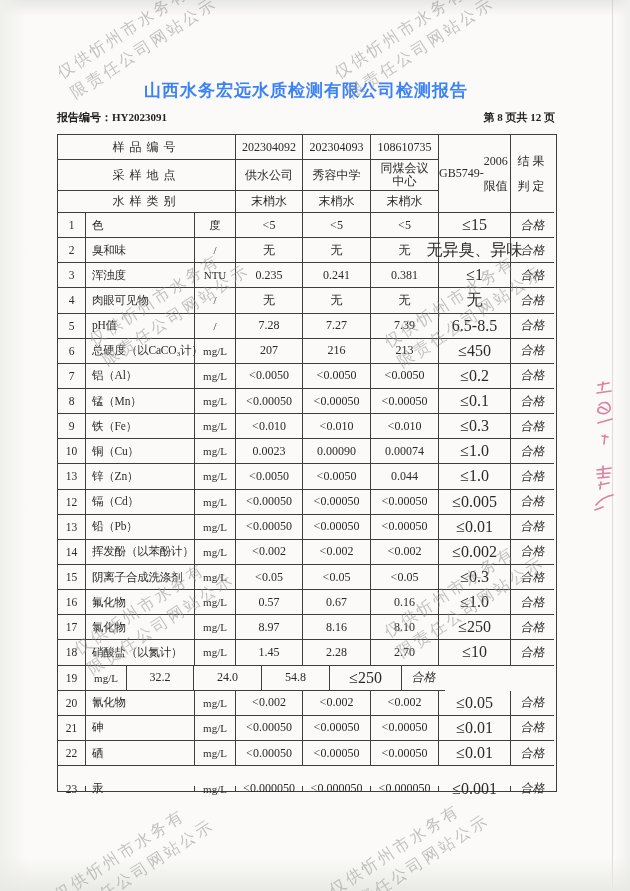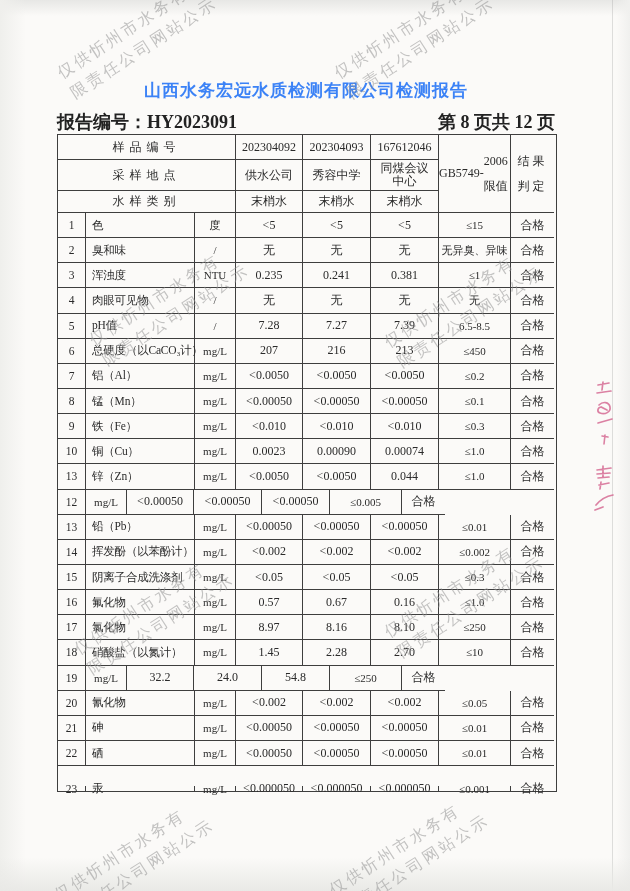--- a/index.html
+++ b/index.html
@@ -15,43 +15,43 @@
   
   .wm{position:absolute;transform:rotate(-33deg);color:rgba(148,148,148,.55);
       font-family:"Liberation Sans","DejaVu Sans",sans-serif;font-size:16px;letter-spacing:3px;
       line-height:24px;white-space:nowrap;pointer-events:none;z-index:5;}
 
   
   .title{position:absolute;left:57px;top:79px;width:498px;text-align:center;
          font-family:"Liberation Sans","DejaVu Sans",sans-serif;font-weight:700;
          font-size:17px;letter-spacing:1px;color:#3b82f6;}
   .meta-line{position:absolute;left:57px;top:110px;width:498px;display:flex;justify-content:space-between;
-         font-weight:700;font-size:18px;color:#222;}
+         font-weight:700;font-size:11px;color:#222;}
 
   
   .rpt{position:absolute;left:57px;top:134px;width:498px;border:1px solid #3e3e3e;background:transparent;z-index:2;}
   .thead{display:grid;grid-template-columns:178px 67px 68px 68px 72px 43px;grid-template-rows:25px 31px 22px;}
   .th{box-sizing:border-box;border-right:1px solid #3e3e3e;border-bottom:1px solid #3e3e3e;
       display:flex;align-items:center;justify-content:center;font-size:12px;color:#2a2a2a;}
   .hr1{grid-row:1;} .hr2{grid-row:2;} .hr3{grid-row:3;}
   .c-mlabel{grid-column:1;letter-spacing:5px;}
   .c-mval{padding:0 5px;text-align:center;line-height:13px;}
   .c-limit-h{grid-column:5;grid-row:1/4;flex-direction:row;line-height:25px;}
   .c-result-h{grid-column:6;grid-row:1/4;flex-direction:column;line-height:25px;letter-spacing:3px;border-right:none;}
   .tbody{display:block;}
   .tr{display:flex;height:25.15px;}
   .tr:last-child .td{border-bottom:none;margin-top:20px;}
   .td{box-sizing:border-box;border-right:1px solid #3e3e3e;border-bottom:1px solid #3e3e3e;
       display:flex;align-items:center;justify-content:center;font-size:12px;color:#2a2a2a;overflow:visible;}
   .c-no{width:28px;font-size:11.5px;}
   .c-item{width:109px;justify-content:flex-start;padding-left:6px;font-size:11.5px;white-space:nowrap;letter-spacing:-0.2px;}
   .c-unit{width:41px;font-size:11px;}
   .c-v1{width:67px;} .c-v2{width:68px;} .c-v3{width:68px;}
-  .c-limit{width:72px;font-size:11px;white-space:nowrap;}
-  .c-result{width:43px;border-right:none;}
+  .c-limit{width:72px;font-size:16px;white-space:nowrap;}
+  .c-result{width:43px;border-right:none;font-style:italic;}
 
   
   .seal{position:absolute;z-index:6;pointer-events:none;opacity:.8;}
 </style>
 </head>
 <body>
 
 <div class="page">
 
   <div class="edge-top"></div>
@@ -99,21 +99,21 @@
   <div class="meta-line">
     <span>报告编号：HY2023091</span>
     <span>第 8 页共 12 页</span>
   </div>
 
   <div class="rpt">
     <div class="thead">
       <div class="th c-mlabel hr1">样品编号</div>
       <div class="th c-mval hr1" style="grid-column:2">202304092</div>
       <div class="th c-mval hr1" style="grid-column:3">202304093</div>
-      <div class="th c-mval hr1" style="grid-column:4">167612046</div>
+      <div class="th c-mval hr1" style="grid-column:4">108610735</div>
       <div class="th c-limit-h">
         <span>GB5749-</span>
         <span>2006 限值</span>
       </div>
       <div class="th c-mlabel hr2">采样地点</div>
       <div class="th c-result-h">
         <span>结果</span>
         <span>判定</span>
       </div>
       <div class="th c-mval hr2" style="grid-column:2">供水公司</div>
@@ -230,20 +230,21 @@
     <div class="td c-item">锌（Zn）</div>
     <div class="td c-unit">mg/L</div>
     <div class="td c-v1">&lt;0.0050</div>
     <div class="td c-v2">&lt;0.0050</div>
     <div class="td c-v3">0.044</div>
     <div class="td c-limit">≤1.0</div>
     <div class="td c-result">合格</div>
   </div>
         <div class="tr">
     <div class="td c-no">12</div>
+    <div class="td c-item">镉（Cd）</div>
     <div class="td c-unit">mg/L</div>
     <div class="td c-v1">&lt;0.00050</div>
     <div class="td c-v2">&lt;0.00050</div>
     <div class="td c-v3">&lt;0.00050</div>
     <div class="td c-limit">≤0.005</div>
     <div class="td c-result">合格</div>
   </div>
         <div class="tr">
     <div class="td c-no">13</div>
     <div class="td c-item">铅（Pb）</div>

